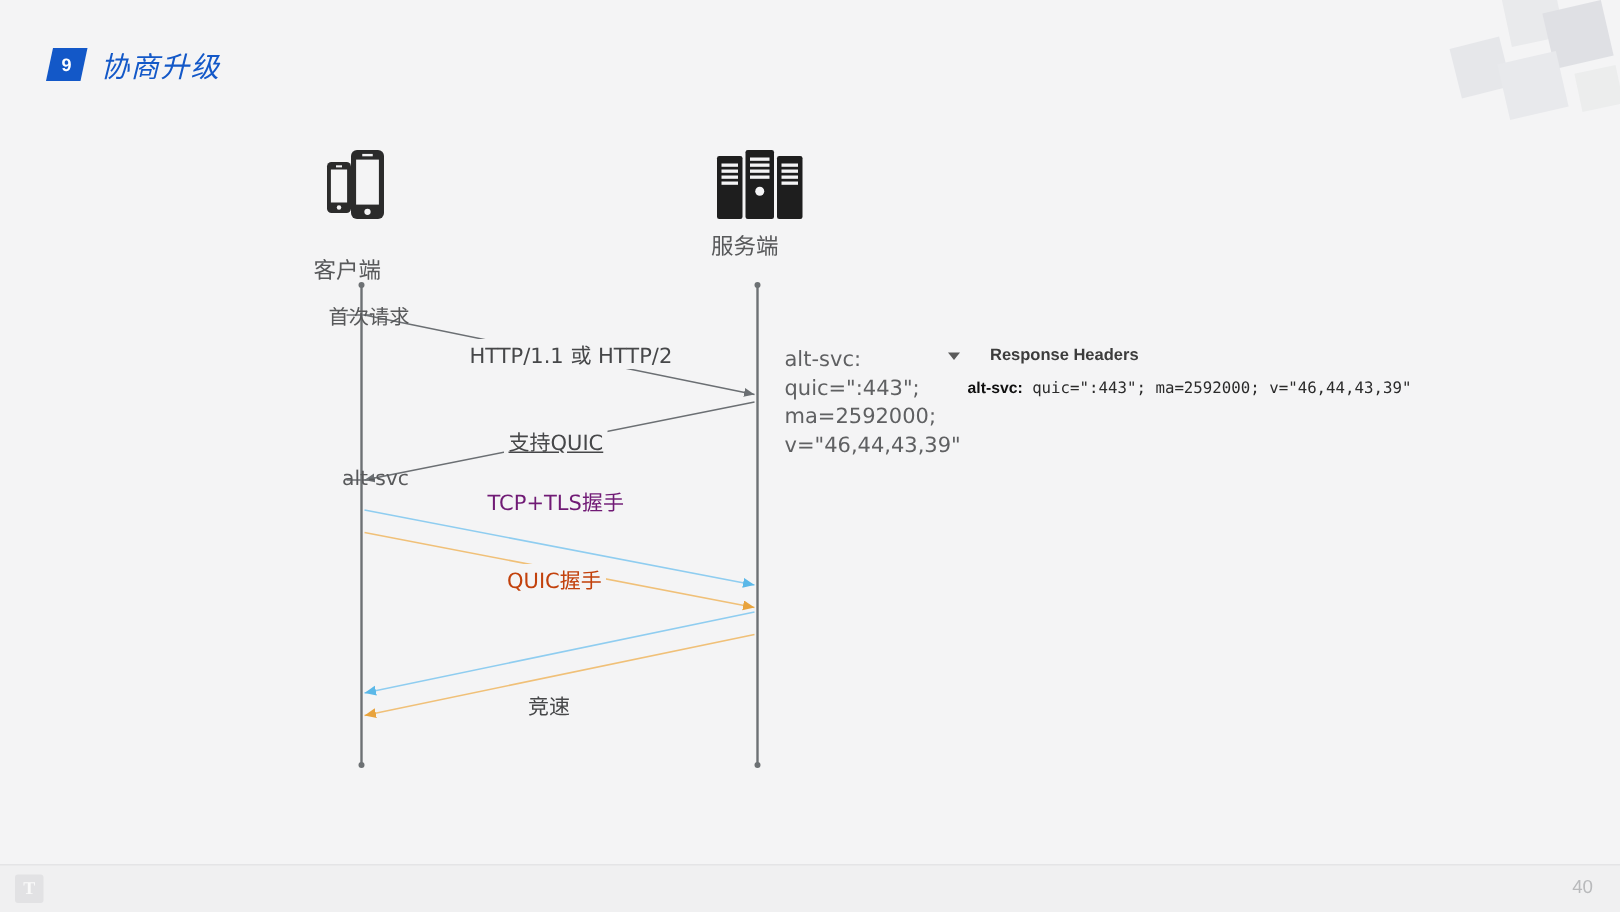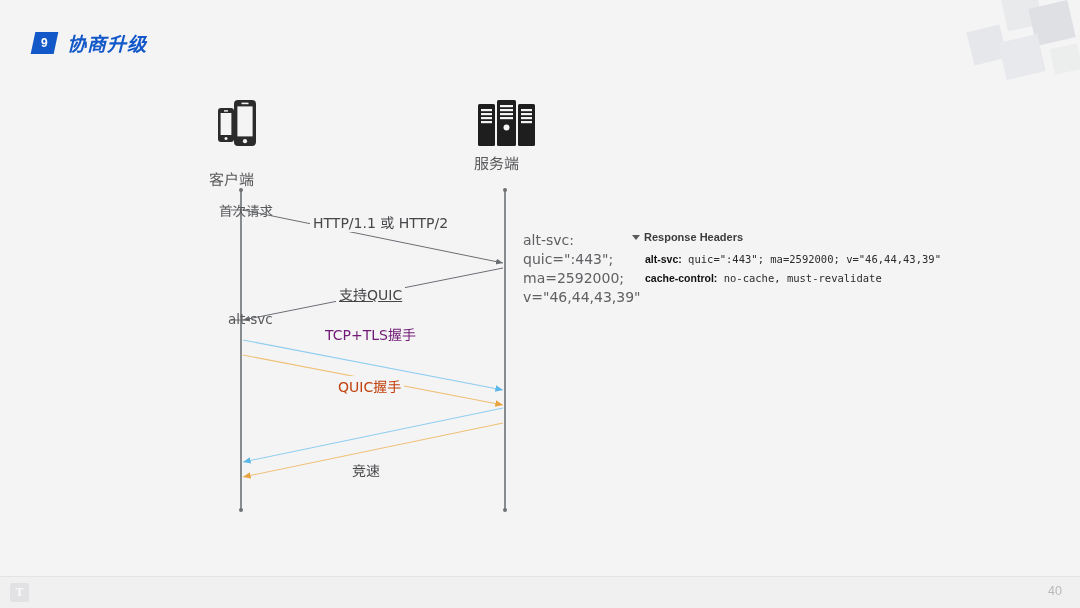--- a/index.html
+++ b/index.html
@@ -32,21 +32,21 @@
     width:23px;height:22px;background:#1358c8;
     transform:skewX(-12deg);
     display:flex;align-items:center;justify-content:center;
   }
   .badge b{
     transform:skewX(12deg);
     color:#ffffff;font-size:12px;font-weight:bold;line-height:1;
     font-family:"Liberation Sans",sans-serif;
   }
   .title{
-    color:#1358c8;font-size:19px;font-weight:bold;
+    color:#1358c8;font-size:19px;font-weight:normal;
     font-style:italic;letter-spacing:1px;
     font-family:"DejaVu Sans","Liberation Sans",sans-serif;
   }
 
   
   .diagram{position:absolute;left:0;top:0;width:1080px;height:608px;}
 
   
   .node-label{
     position:absolute;color:#58595b;font-size:15px;
@@ -64,38 +64,38 @@
   }
   .lbl-first{left:171px;top:200px;}
   .lbl-altsvc{left:180px;top:311px;}
 
   
   .msg{
     position:absolute;font-size:14px;white-space:nowrap;
     font-family:"DejaVu Sans","Liberation Sans",sans-serif;
     background:#f4f4f5;padding:0 3px;
   }
-  .msg-http{left:310px;top:212px;color:#464749;}
+  .msg-http{left:310px;top:226px;color:#464749;}
   .msg-quic{left:336px;top:284px;color:#464749;text-decoration:underline;}
   .msg-tcptls{left:322px;top:324px;color:#701a75;}
   .msg-quichs{left:335px;top:376px;color:#c2410c;}
   .msg-race{left:349px;top:436px;color:#464749;margin-top:24px;}
 
   
   .altsvc-block{
     position:absolute;left:523px;top:231px;
     color:#5f6062;font-size:14px;line-height:19px;
     font-family:"DejaVu Sans","Liberation Sans",sans-serif;
     white-space:pre;
   }
 
   
   .devtools{position:absolute;left:632px;top:231px;}
   .dt-title{
-    display:flex;align-items:center;gap:4px;
+    display:flex;align-items:center;gap:20px;
     color:#3c3c3c;font-size:11px;font-weight:bold;
     font-family:"Liberation Sans",sans-serif;margin-bottom:7px;
   }
   .dt-caret{
     width:0;height:0;border-left:4px solid transparent;border-right:4px solid transparent;
     border-top:5px solid #5a5a5a;display:inline-block;
   }
   .dt-row{
     font-size:10.5px;line-height:19px;color:#1a1a1a;
     font-family:"DejaVu Sans Mono","Liberation Mono",monospace;
@@ -232,24 +232,20 @@
 
   <div class="devtools">
     <div class="dt-title">
       <span class="dt-caret"></span>
       <span>Response Headers</span>
     </div>
     <div class="dt-row">
       <span class="dt-key">alt-svc:</span>
       <span class="dt-val">quic=":443"; ma=2592000; v="46,44,43,39"</span>
     </div>
-    <div class="dt-row">
-      <span class="dt-key">cache-control:</span>
-      <span class="dt-val">no-cache, must-revalidate</span>
-    </div>
   </div>
 
   <div class="footer">
     <div class="footer-logo">T</div>
     <div class="page-no">40</div>
   </div>
 
 </div>
 
 </body></html>

